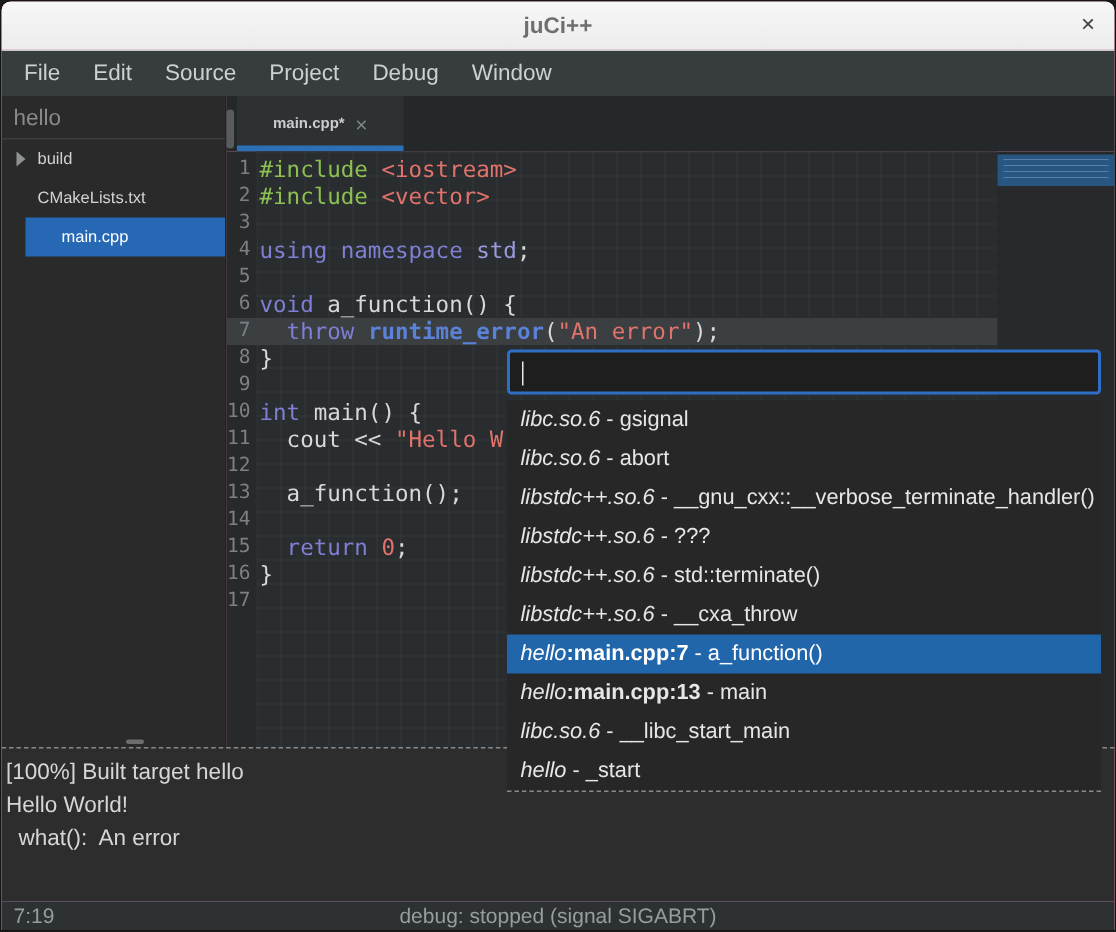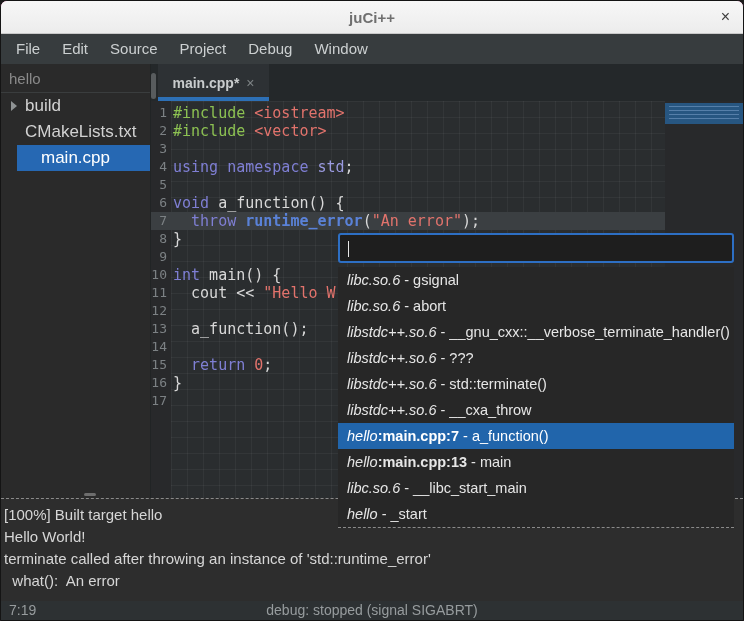--- a/index.html
+++ b/index.html
@@ -18,34 +18,34 @@
   .menubar{ position:absolute; left:0; top:33px; width:100%; height:30px; background:#373c3e;
             display:flex; align-items:center; padding-left:4px; }
   .menu-item{ color:#ccd0d1; font-size:15px; padding:0 11px; height:30px; line-height:30px;text-align:center; }
 
   
   .sidebar{ position:absolute; left:0; top:63px; width:150px; height:434px; background:#2a2a2a;
             border-right:1px solid #212425; }
   .side-header{ height:29px; line-height:29px; padding-left:8px; color:#8a8a8a; font-size:15px;
                 border-bottom:1px solid #3a3d3e; }
   .tree-row{ position:relative; height:26px; line-height:26px; padding-left:24px;
-             color:#d2d2d2; font-size:17px; white-space:nowrap; }
+             color:#d2d2d2; font-size:11px; white-space:nowrap; }
   .tree-row.selected{ background:var(--accent-blue); color:#ffffff;margin-left:16px; }
   .tri{ position:absolute; left:10px; top:8px; width:0; height:0;
         border-left:6px solid #8f9394; border-top:5px solid transparent; border-bottom:5px solid transparent; }
   .side-scroll-thumb{ position:absolute; left:150px; top:72px; width:5px; height:26px;
                       background:#585c5e; border-radius:3px; z-index:5; }
   .pane-handle{ position:absolute; left:83px; top:492px; width:12px; height:3px; background:#6d6d6d; border-radius:2px; z-index:4;}
 
   
   .tabbar{ position:absolute; left:150px; top:63px; width:594px; height:37px; background:#24282a; }
   .tab{ position:absolute; left:7px; top:0; width:111px; height:37px; background:#2d3134;
         display:flex; align-items:center; justify-content:center; gap:7px; }
   .tab-underline{ position:absolute; left:0; bottom:0; width:100%; height:4px; background:var(--tab-underline); }
-  .tab-label{ color:#c9cccd; font-size:14px; font-weight:bold; }
+  .tab-label{ color:#c9cccd; font-size:10px; font-weight:bold; }
   .tab-close{ color:#7e8486; font-size:14px; }
 
   
   .editor{ position:absolute; left:150px; top:100px; width:594px; height:397px; background:#28292b; }
   .grid-area{ position:absolute; left:20px; top:0; width:494px; height:397px; background-color:#2a2d2f;
     background-image:
       linear-gradient(rgba(255,255,255,.045) 1px, transparent 1px),
       linear-gradient(90deg, rgba(255,255,255,.045) 1px, transparent 1px);
     background-size:16px 16px; }
   .code-layer{ position:absolute; left:0; top:0; width:514px; height:397px; }
@@ -169,21 +169,20 @@
         <div class="bt-row selected"><span class="bt-lib">hello</span><span class="bt-loc">:main.cpp:7</span><span> - a_function()</span></div>
         <div class="bt-row"><span class="bt-lib">hello</span><span class="bt-loc">:main.cpp:13</span><span> - main</span></div>
         <div class="bt-row"><span class="bt-lib">libc.so.6</span><span> - __libc_start_main</span></div>
         <div class="bt-row"><span class="bt-lib">hello</span><span> - _start</span></div>
       </div>
   </div>
 
   <div class="output" id="outpanel">
       <div class="out-line">[100%] Built target hello</div>
       <div class="out-line">Hello World!</div>
-      <div class="out-line">terminate called after throwing an instance of 'std::runtime_error'</div>
       <div class="out-line">  what():  An error</div>
     </div>
 
   <div class="statusbar">
     <span class="status-pos">7:19</span>
     <span class="status-debug">debug: stopped (signal SIGABRT)</span>
   </div>
 
 </div>
 

